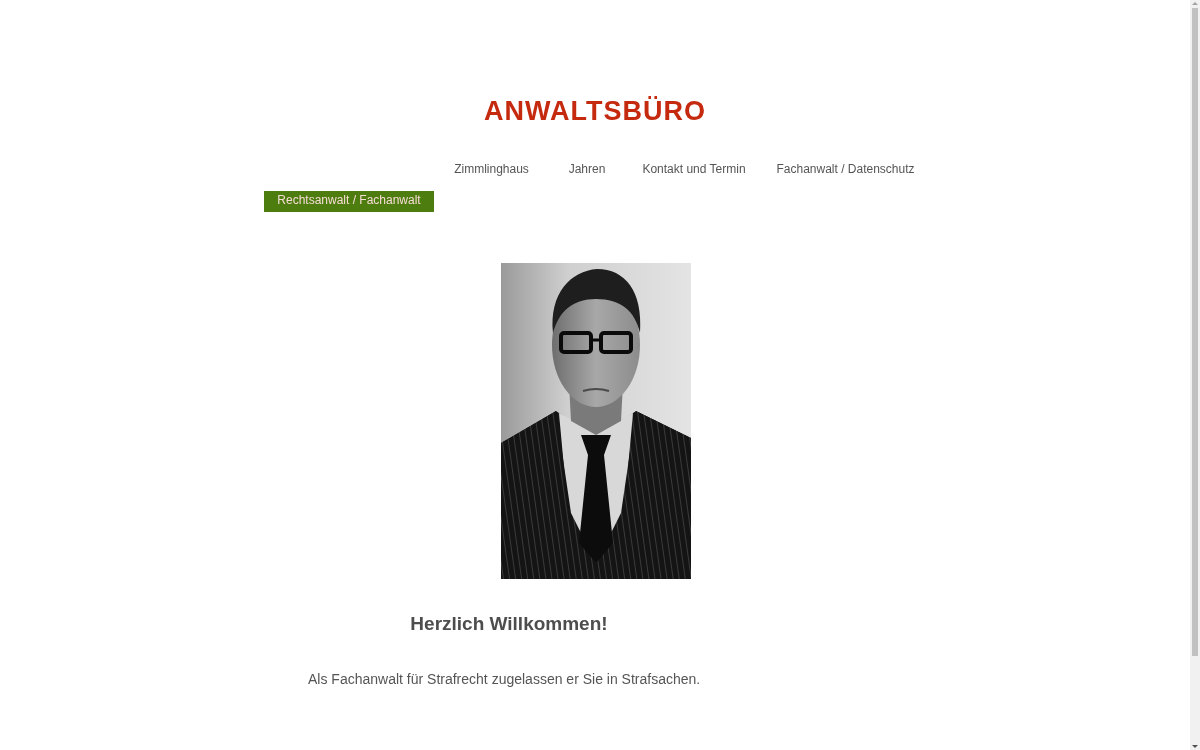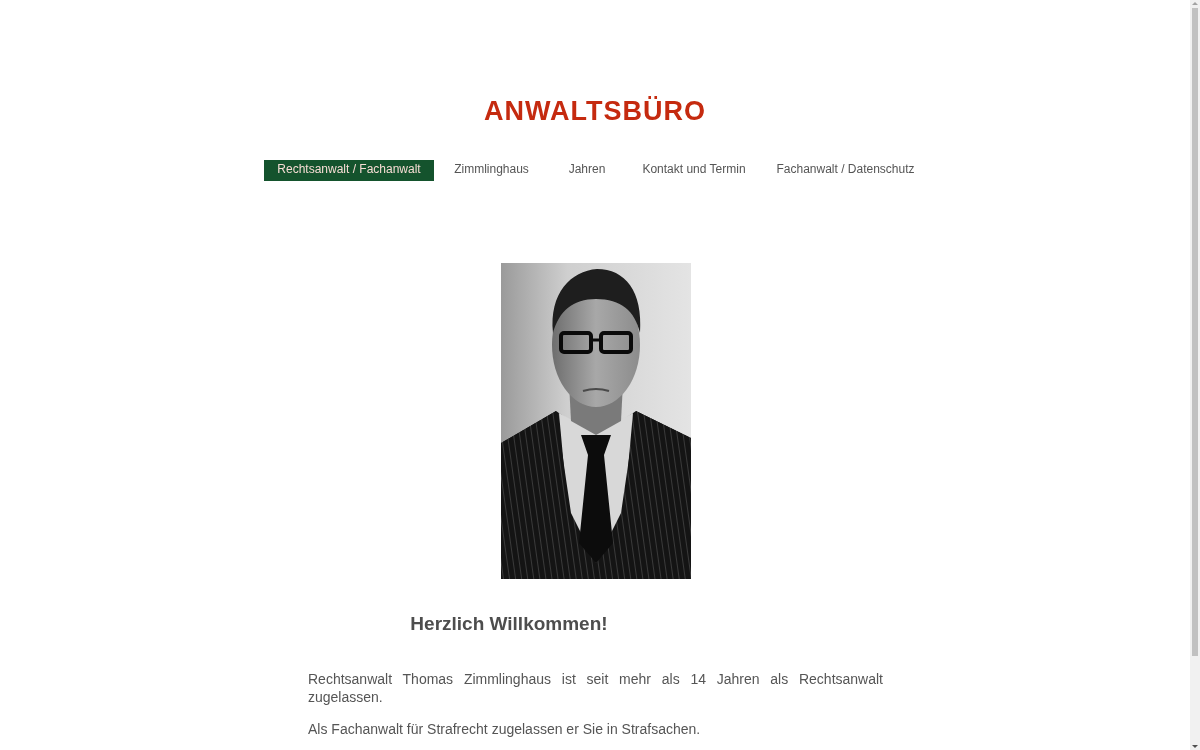--- a/index.html
+++ b/index.html
@@ -13,21 +13,21 @@
       font-family: "Liberation Sans", sans-serif; font-weight: bold; color: #c52a0f;
     }
     .logo-main { top: 33px; font-size: 51px; letter-spacing: 1px; line-height: 58px; }
     .logo-sub { top: 97px; font-size: 27px; letter-spacing: 1px; line-height: 28px; }
 
     .nav { position: absolute; top: 160px; left: 264px; height: 21px; display: flex; }
     .nav-item {
       height: 21px; line-height: 19px; font-size: 12px; color: #555555;
       text-align: center; white-space: nowrap; cursor: pointer;
     }
-    .nav-item.active { background: #14532d; color: #f6ddd4; }
+    .nav-item.active { background: #4d7c0f; color: #f6ddd4; margin-top: 31px; }
     .nav-1 { width: 170px; }
     .nav-2 { width: 115px; margin-left: 0; }
     .nav-3 { width: 76px; }
     .nav-4 { width: 138px; }
     .nav-5 { width: 165px; }
 
     .portrait {
       position: absolute; left: 501px; top: 263px; width: 190px; height: 316px;
       overflow: hidden; background: #1a1a1a;
     }
@@ -111,21 +111,20 @@
       <rect x="100" y="70" width="30" height="19" rx="3" fill="none" stroke="#0a0a0a" stroke-width="4"></rect>
       <line x1="90" y1="77" x2="100" y2="77" stroke="#0a0a0a" stroke-width="3"></line>
 
       <path d="M82 128 Q95 124 108 128" fill="none" stroke="#4a4a4a" stroke-width="2"></path>
     </svg>
   </div>
 
   <h1 class="welcome">Herzlich Willkommen!</h1>
 
   <div class="content">
-    <p>Rechtsanwalt Thomas Zimmlinghaus ist seit mehr als 14 Jahren als Rechtsanwalt zugelassen.</p>
     <p>Als Fachanwalt für Strafrecht zugelassen er Sie in Strafsachen.</p>
 
   </div>
 </div>
 
 <div class="scrollbar">
   <div class="scroll-arrow-up"></div>
   <div class="scroll-thumb"></div>
   <div class="scroll-arrow-down"></div>
 </div>

